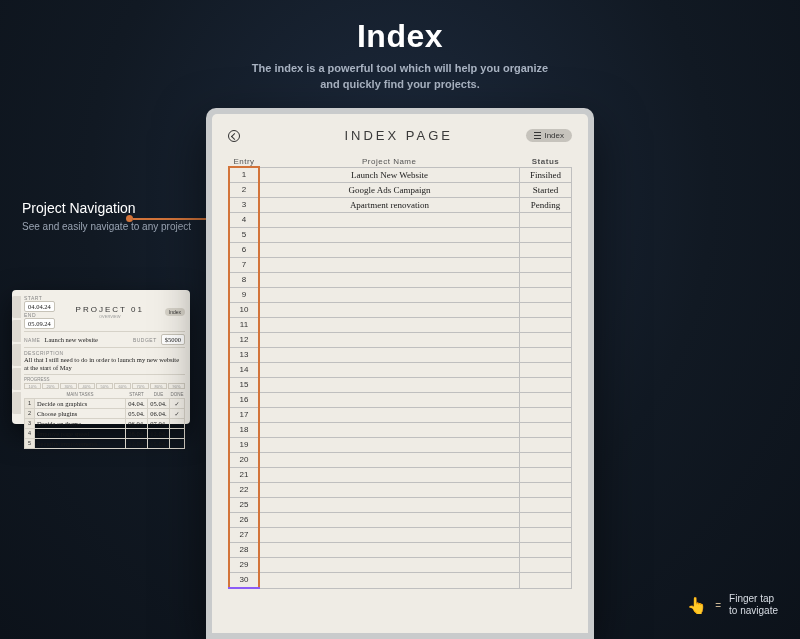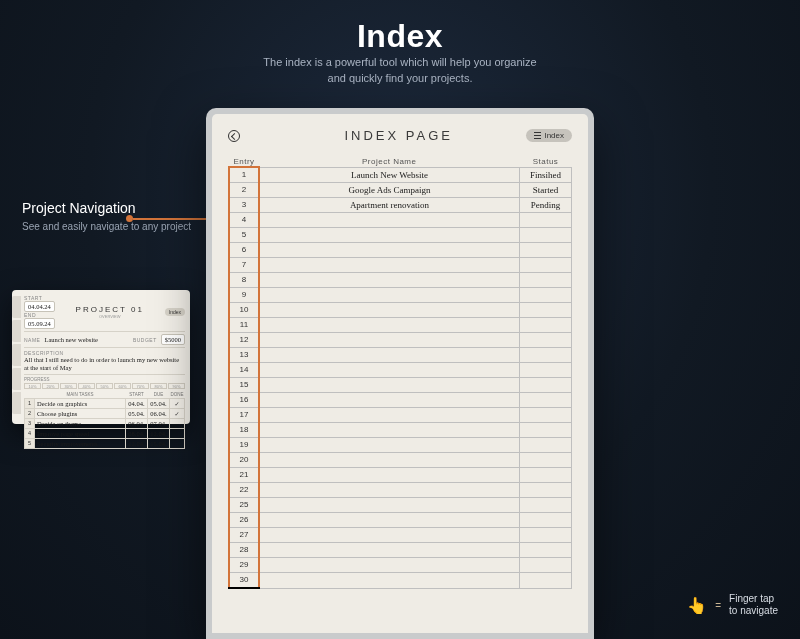--- a/index.html
+++ b/index.html
@@ -5,21 +5,21 @@
   * { box-sizing: border-box; margin: 0; padding: 0; }
   html, body { width: 800px; height: 639px; overflow: hidden; }
   body {
     background: radial-gradient(ellipse at 50% 30%, #1d2a3d 0%, #111923 55%, #0c121a 100%);
     font-family: -apple-system, "Segoe UI", Helvetica, Arial, sans-serif;
     color: #cfd6df;
     position: relative;
   }
   .hdr { text-align: center; padding-top: 18px; }
   .hdr h1 { font-size: 32px; font-weight: 700; color: #fff; letter-spacing: .5px; }
-  .hdr p { font-size: 11px; color: #a9b3c2; line-height: 1.45; }
+  .hdr p { font-size: 11px; color: #a9b3c2; margin-top: 6px; line-height: 1.45; font-weight: bold; }
 
   
   .device {
     position: absolute; left: 206px; top: 108px; width: 388px; height: 531px;
     background: #c9cbcc; border-radius: 10px 10px 0 0; padding: 6px;
     box-shadow: 0 18px 50px rgba(0,0,0,.55);
   }
   .screen {
     width: 100%; height: 100%; background: #efece5; border-radius: 5px 5px 0 0;
     padding: 14px 16px 0 16px; position: relative;
@@ -27,25 +27,25 @@
   .screen-top { display:flex; align-items:center; justify-content:space-between; }
   .home-icon { width:12px; height:12px; border:1.5px solid #333; border-radius:50%; position:relative;}
   .home-icon::after{content:"";position:absolute;left:3px;top:3px;width:4px;height:4px;border-left:1.5px solid #333;border-bottom:1.5px solid #333;transform:rotate(45deg);}
   .page-title { font-size: 13px; letter-spacing: 3px; color:#3a3a3a; font-weight:400;margin-left:31px;}
   .index-btn { background:#c6c3bc; border-radius:8px; padding:2px 8px; font-size:8px; color:#333; display:flex; align-items:center; gap:3px;}
   .index-btn .bars{display:inline-block;width:7px;height:7px;background:linear-gradient(#333 0 1px,transparent 1px 3px,#333 3px 4px,transparent 4px 6px,#333 6px 7px);}
 
   .idx-table { margin-top: 14px; width: 100%; border-collapse: collapse; font-size: 8.5px; color:#333;}
   .idx-table th { font-weight: 400; font-size:8px; padding-bottom:0; color:#555; letter-spacing:.5px;}
   .idx-table th.entry { width: 30px; }
-  .idx-table th.status { width: 52px; }
+  .idx-table th.status { width: 52px; font-weight: bold; }
   .idx-table td { border: .5px solid #bfbfbf; height: 14px; padding: 0 4px; line-height:14px;}
   .idx-table td.num { text-align:center; background:#efece5; border-left:2px solid #d3743a; border-right:2px solid #d3743a; font-size:8px;}
   .idx-table tr:first-child td.num{border-top:2px solid #d3743a;}
-  .idx-table tr:last-child td.num{border-bottom:2px solid #000000;}
+  .idx-table tr:last-child td.num{border-bottom:2px solid #8b5cf6;}
   .hand { font-family: "Segoe Script","Bradley Hand","Comic Sans MS",cursive; font-size:9px; color:#1a1a1a;}
   .center{ text-align:center;}
 
   
   .callout { position:absolute; left:22px; top:200px; width:170px; }
   .callout h3 { color:#fff; font-size:14px; font-weight:500;}
   .callout p { color:#9aa4b3; font-size:10px; margin-top:4px; line-height:1.4;}
   .callout-line{position:absolute; left:32px; top:218px; width:220px; height:34px; pointer-events:none;}
   .callout-line .dot{position:absolute;left:94px;top:-3px;width:7px;height:7px;border-radius:50%;background:#d3743a;}
   .callout-line .h1{position:absolute;left:101px;top:0;width:148px;height:1.5px;background:#d3743a;}

